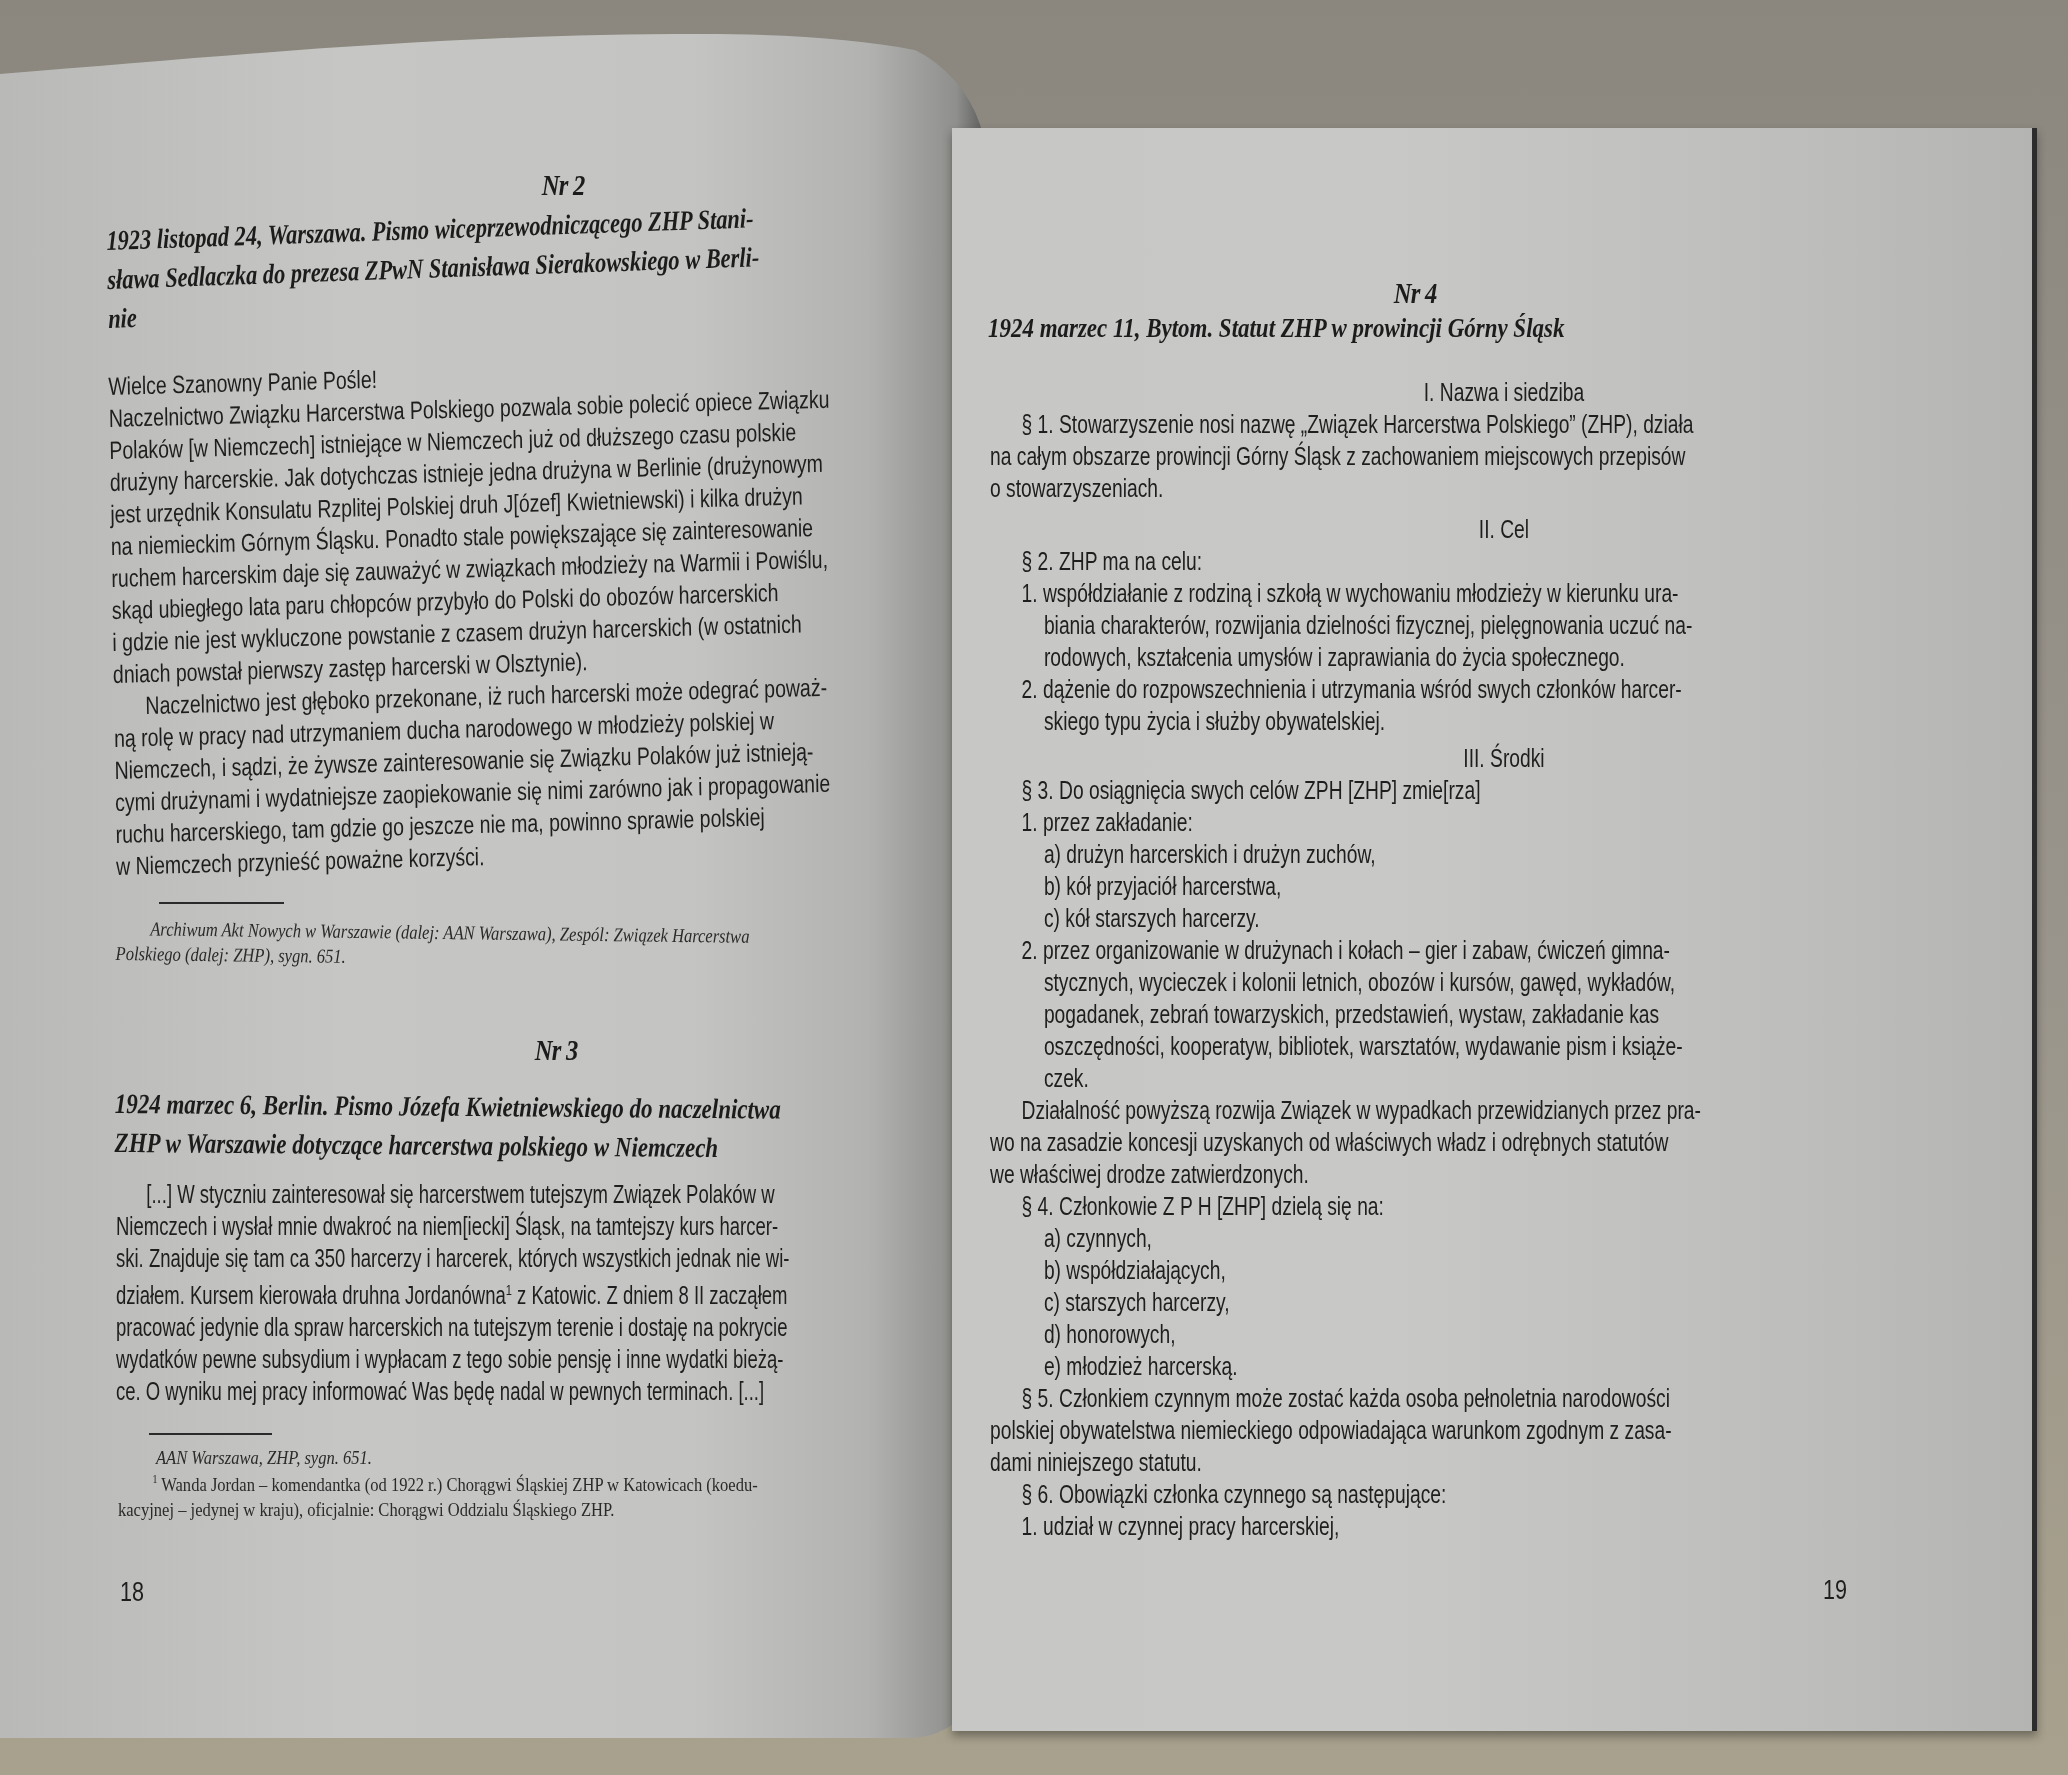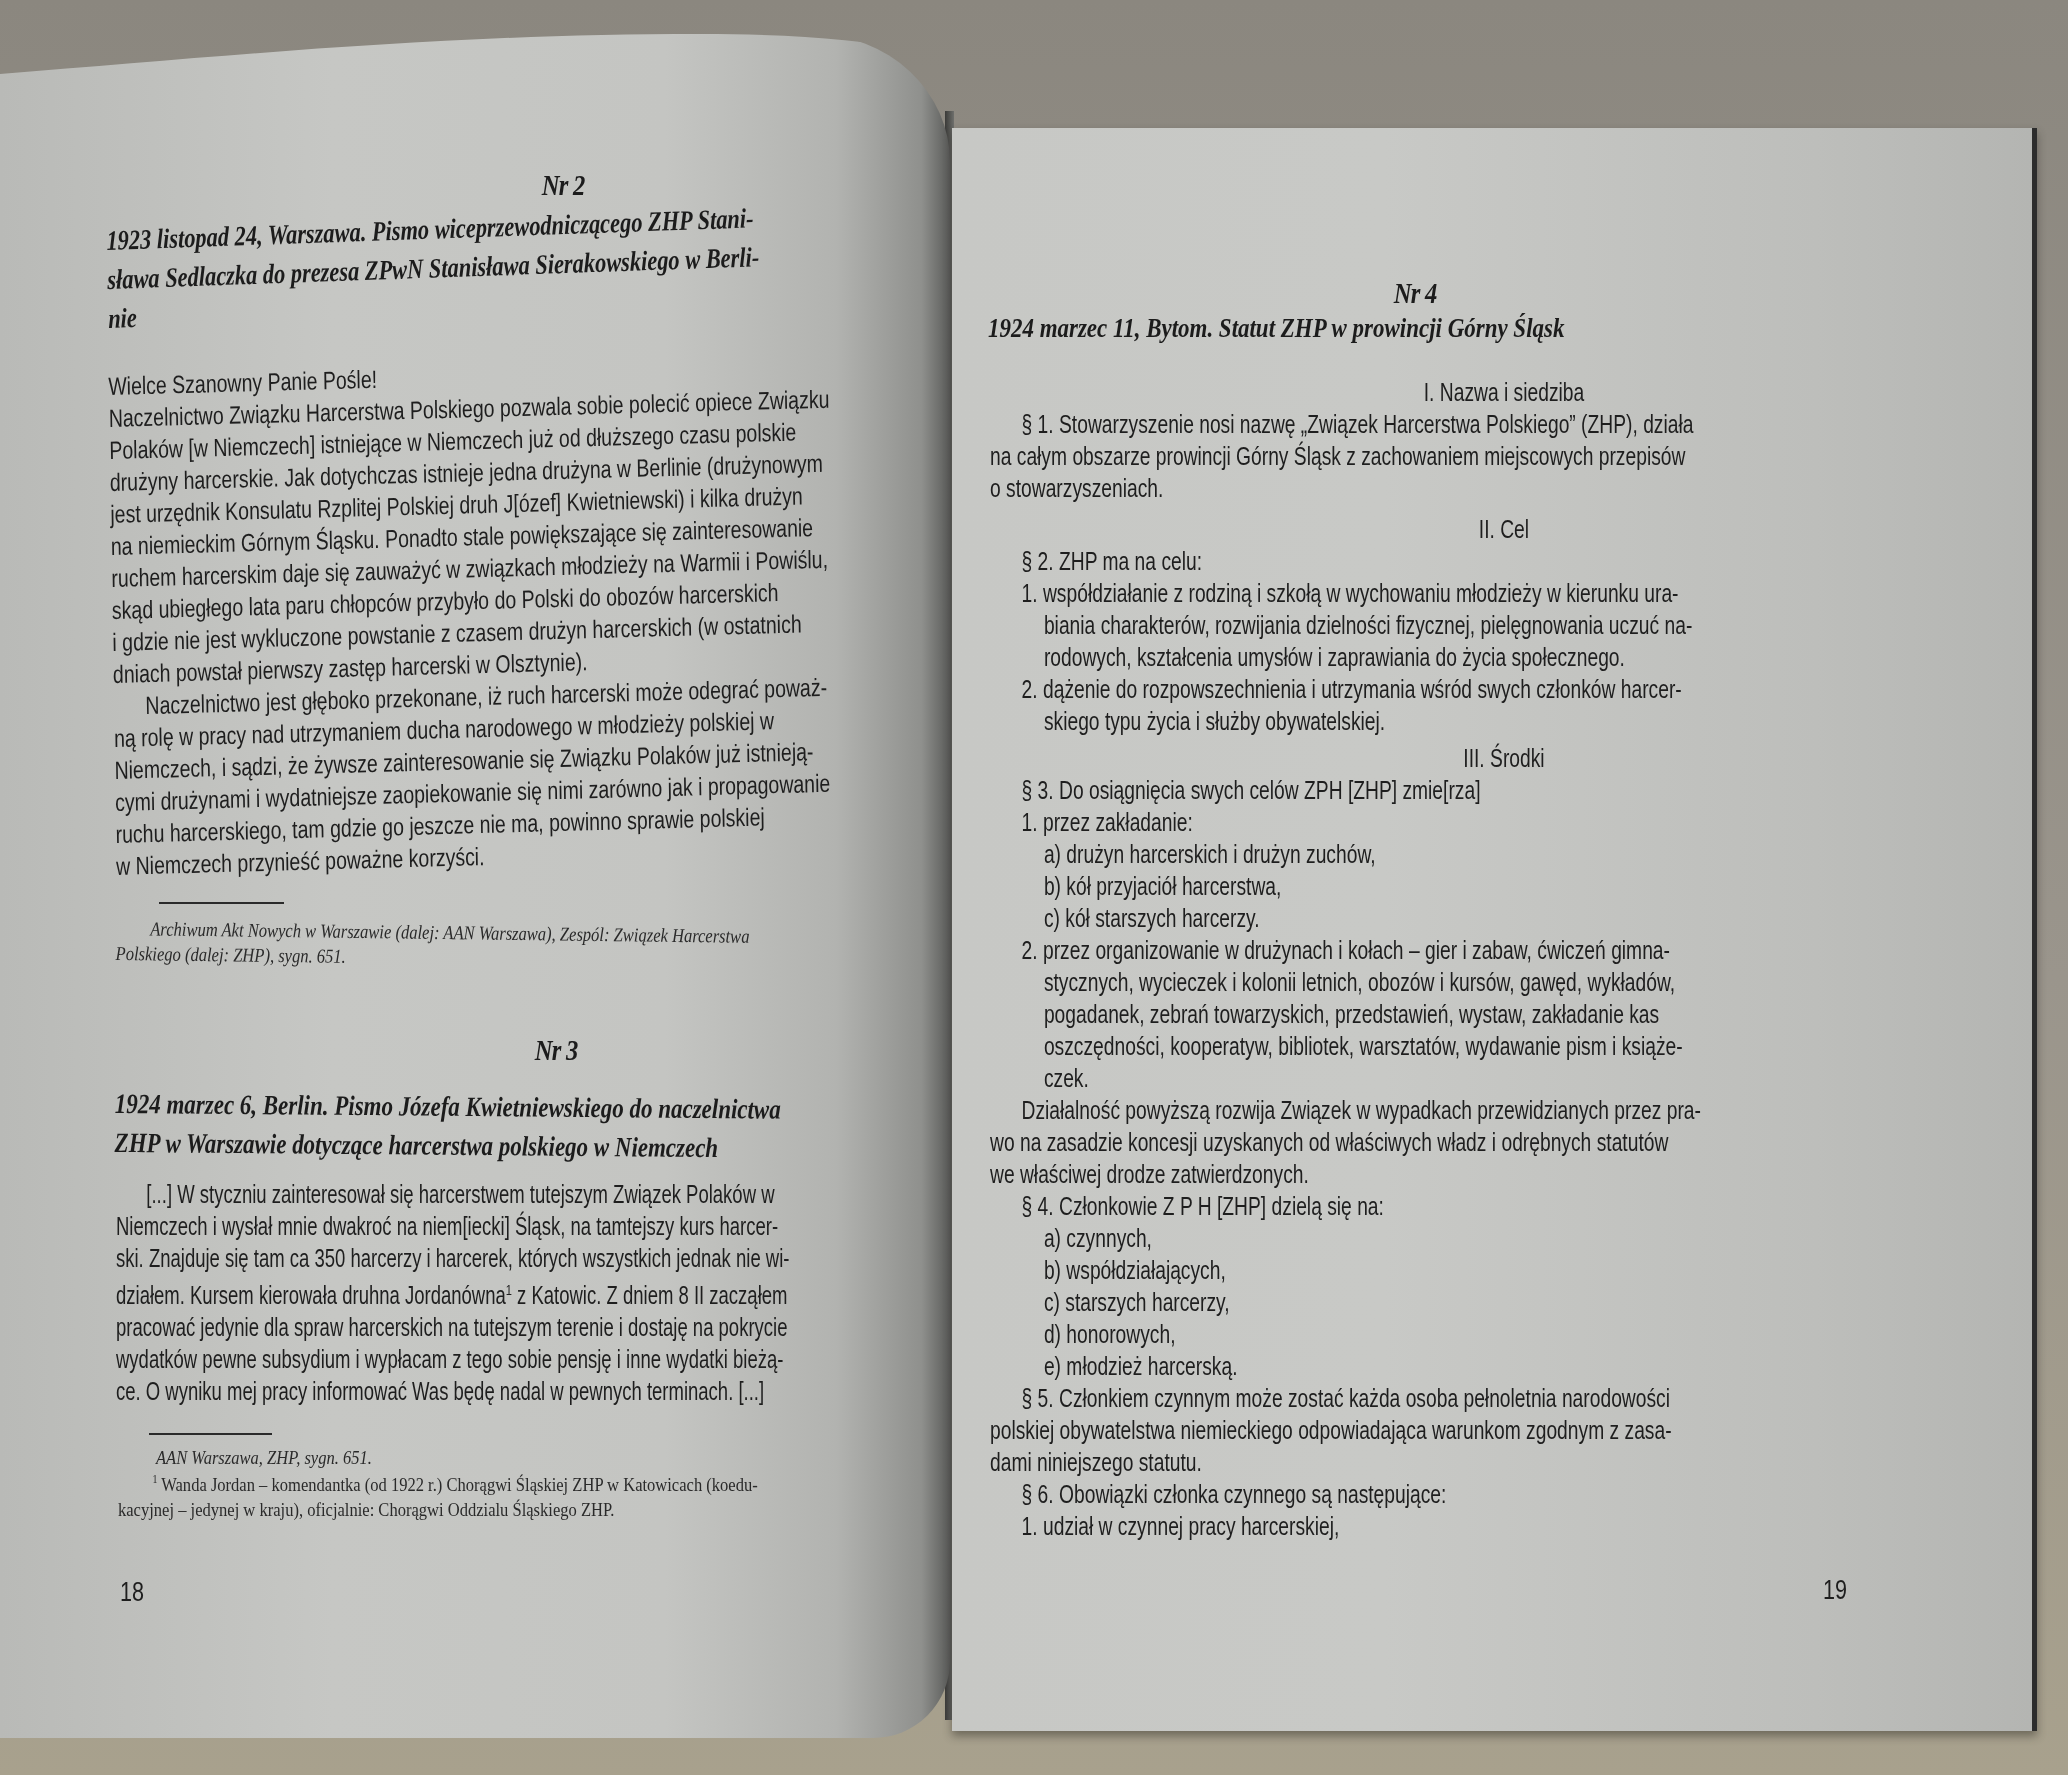--- a/index.html
+++ b/index.html
@@ -10,20 +10,21 @@
   }
   .page {
     position:absolute; overflow:hidden; color:#1c1c1c;
   }
   
   #left-page {
     left:0; top:34px; width:950px; height:1704px;
     background: linear-gradient(90deg, #b9bab7 0%, #c6c7c4 35%, #c4c5c2 70%, #b2b3b0 88%, #8f908d 97%, #5a5b59 100%);
     border-radius: 0 137px 77px 0 / 0 128px 77px 0;
     clip-path: path('M0 40 C 250 20, 450 0, 700 0 C 1000 0, 1100 60, 1108 200 L 1110 1930 C 1105 1975, 1060 1990, 1000 1990 L 0 1990 Z');
+    padding-left: 36px;
   }
   
   #right-page {
     left:952px; top:128px; width:1063px; height:1603px;
     background: linear-gradient(90deg, #c7c8c5 0%, #c8c9c6 40%, #bdbebb 80%, #b4b5b2 100%);
     border-right: 5.1px solid #2c2c2c;
     box-shadow: 0 5.1px 8.6px rgba(40,38,32,0.45);
     padding-left: 17px;
   }
   #spine {

